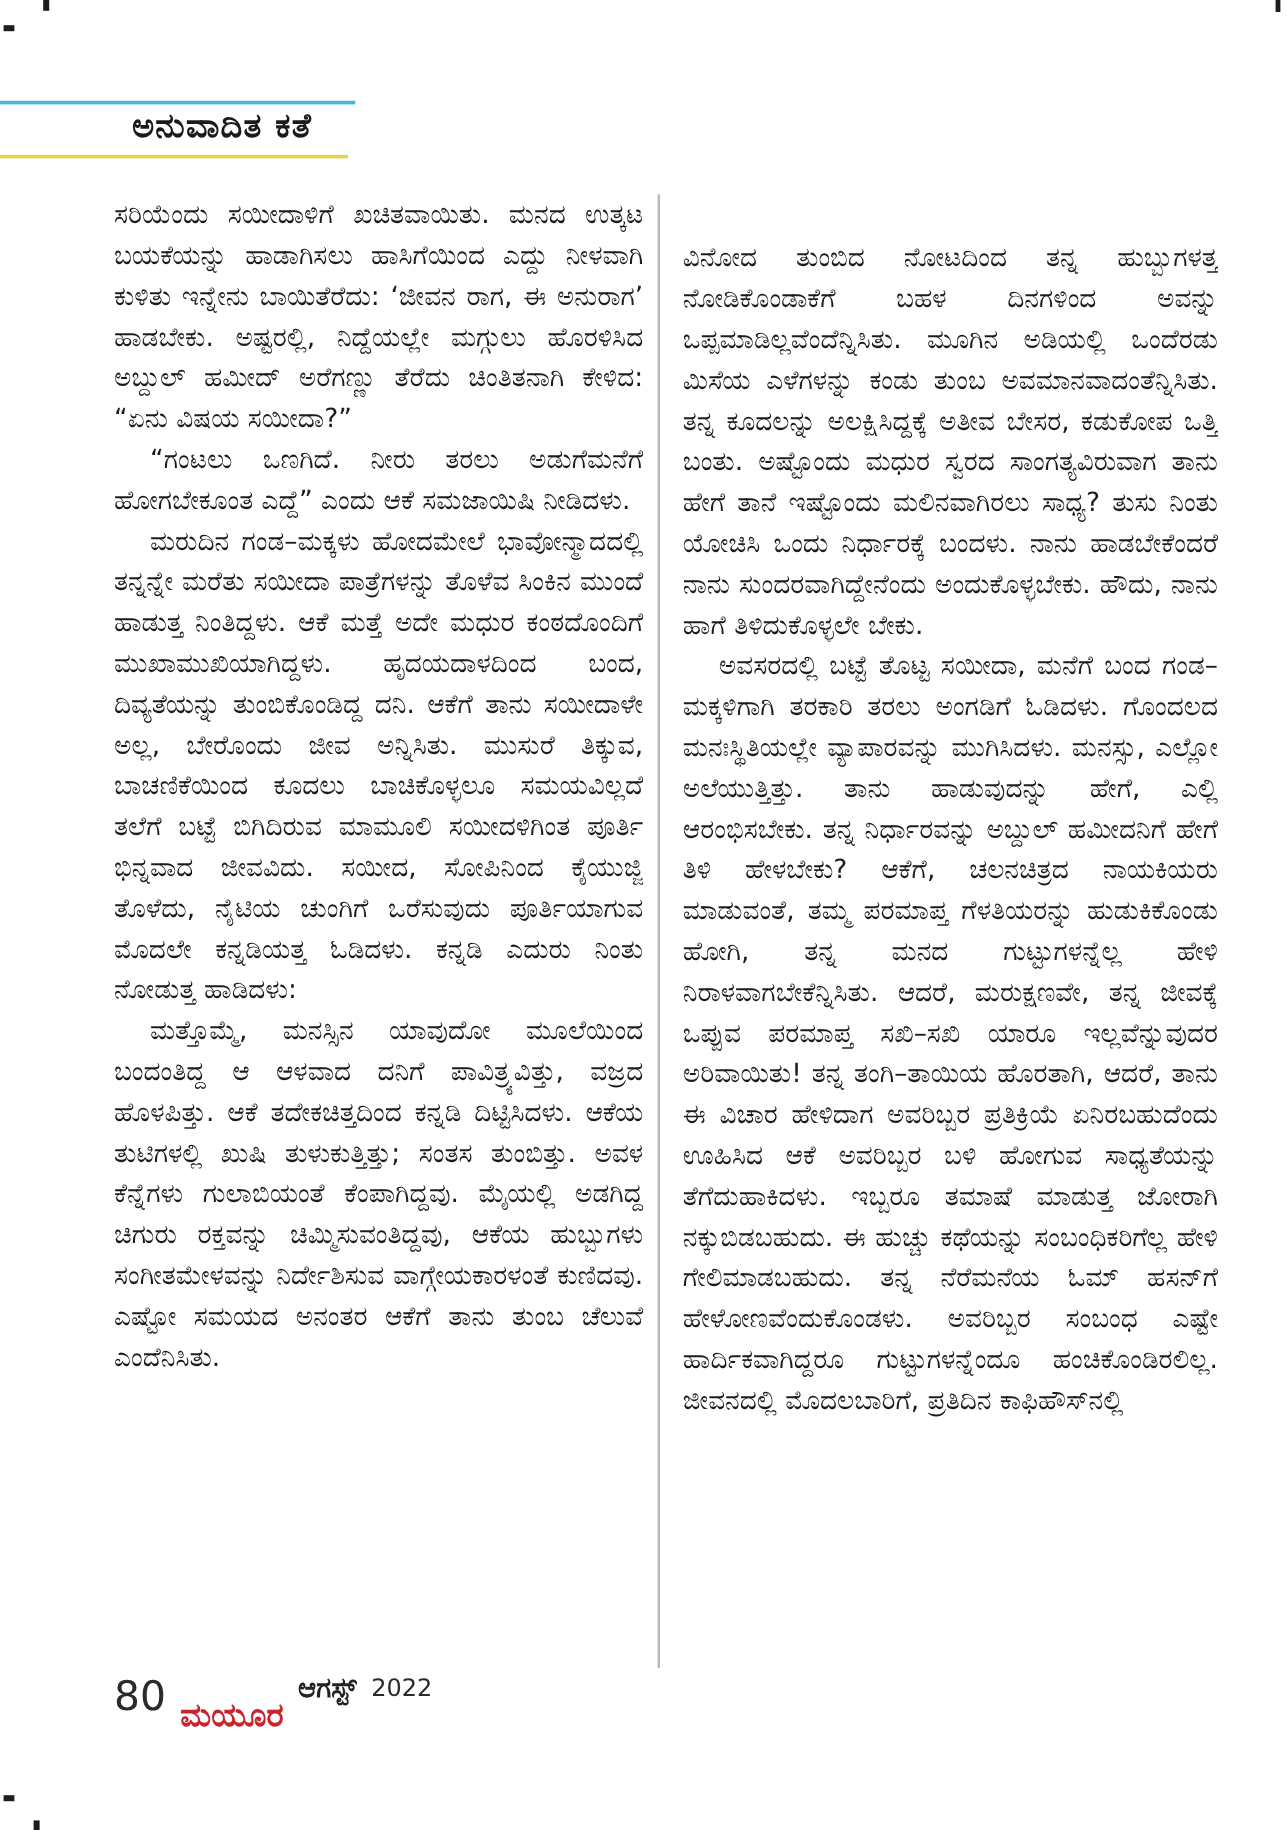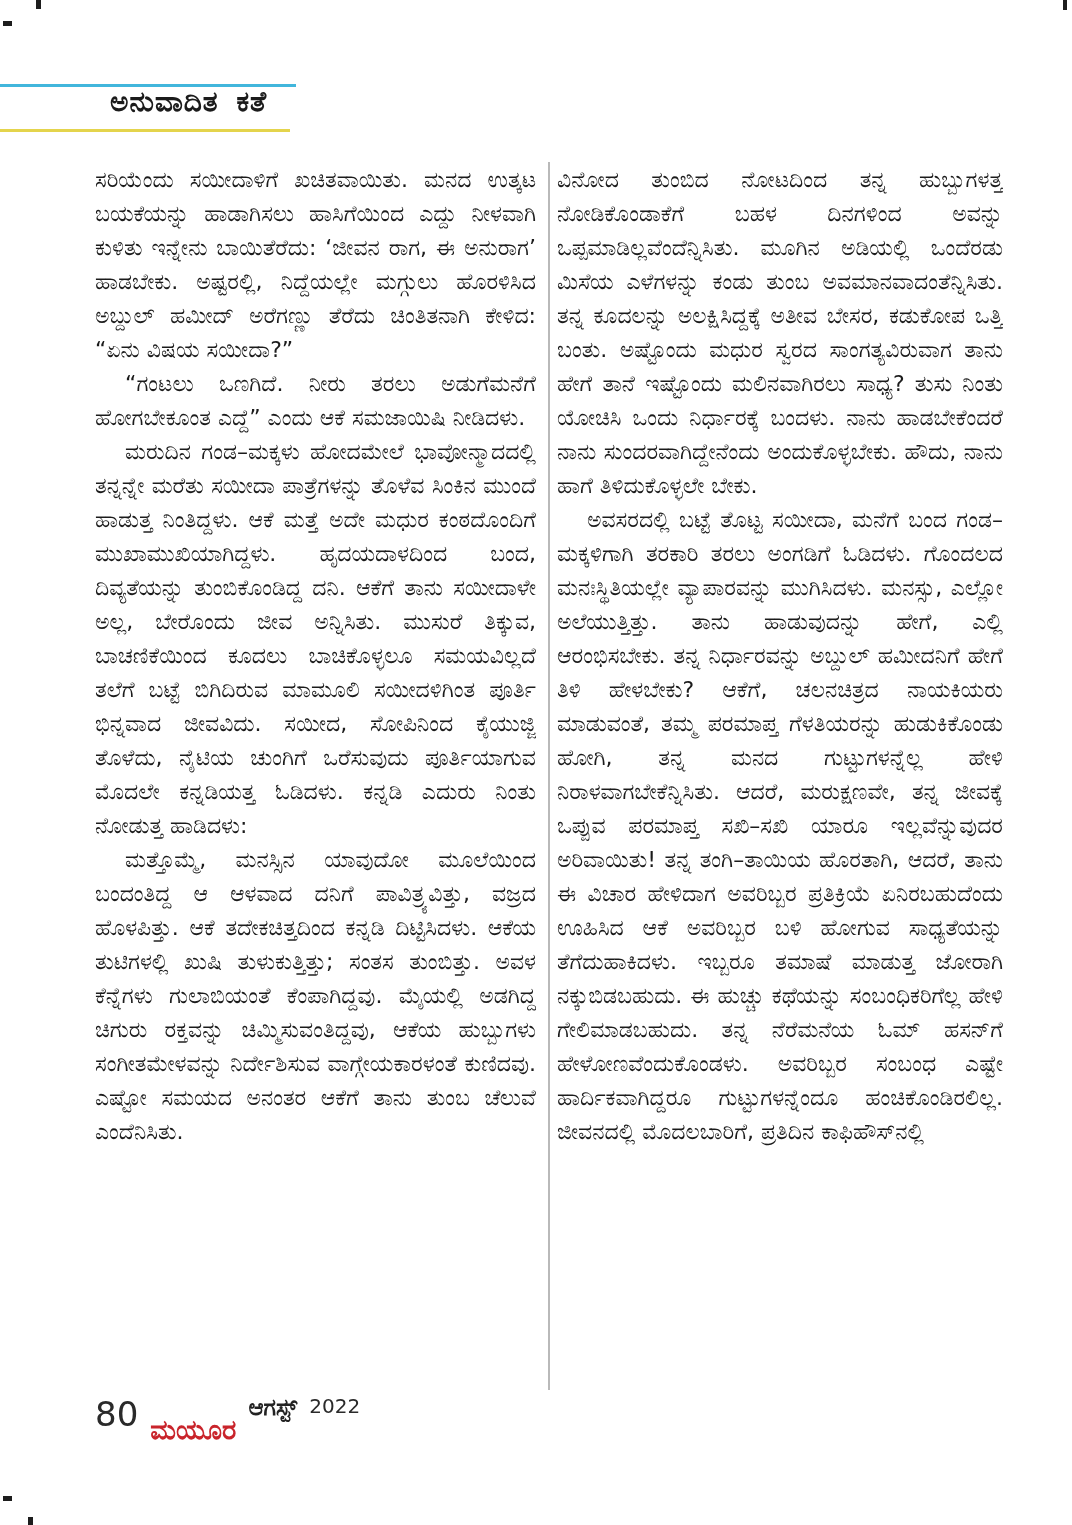--- a/index.html
+++ b/index.html
@@ -20,38 +20,38 @@
   .regmark.tr-tick { left: 1063px; top: 0;    width: 4px; height: 10px; }
   .regmark.bl-dash { left: 3px;  top: 1496px; width: 9px; height: 5px; }
   .regmark.bl-tick { left: 28px; top: 1517px; width: 5px; height: 8px; }
 
   
   .header-rule-top    { position: absolute; left: 0; top: 84px;  width: 296px; height: 3px; }
   .header-rule-bottom { position: absolute; left: 0; top: 129px; width: 290px; height: 3px; }
   .header-title {
     position: absolute; left: 110px; top: 88px; width: 340px;
     font-size: 28px; font-weight: bold; letter-spacing: 1px;
-    color: #1b1b1b; white-space: nowrap; font-family: Liberation Mono, monospace;
+    color: #1b1b1b; white-space: nowrap;
   }
 
   
   .col-divider {
     position: absolute; left: 548px; top: 162px;
     width: 2px; height: 1228px; background: #b9b9b9;
   }
 
   
   .column {
     position: absolute; top: 163px;
     font-size: 22px; line-height: 34px;
     text-align: justify; overflow: hidden;
     height: 1228px;
   }
   .column.first  { left: 95px;  width: 441px; }
-  .column.second { left: 557px; width: 446px; }
+  .column.second { left: 569px; width: 446px; margin-top: 36px; }
   .column p { margin: 0; }
   .column p.indent { text-indent: 30px; }
 
   
   .footer {
     position: absolute; left: 95px; top: 1394px;
     display: flex; align-items: flex-start; gap: 12px;
     white-space: nowrap;
   }
   .footer .page-number { font-size: 34px; color: #2a2a2a; }

